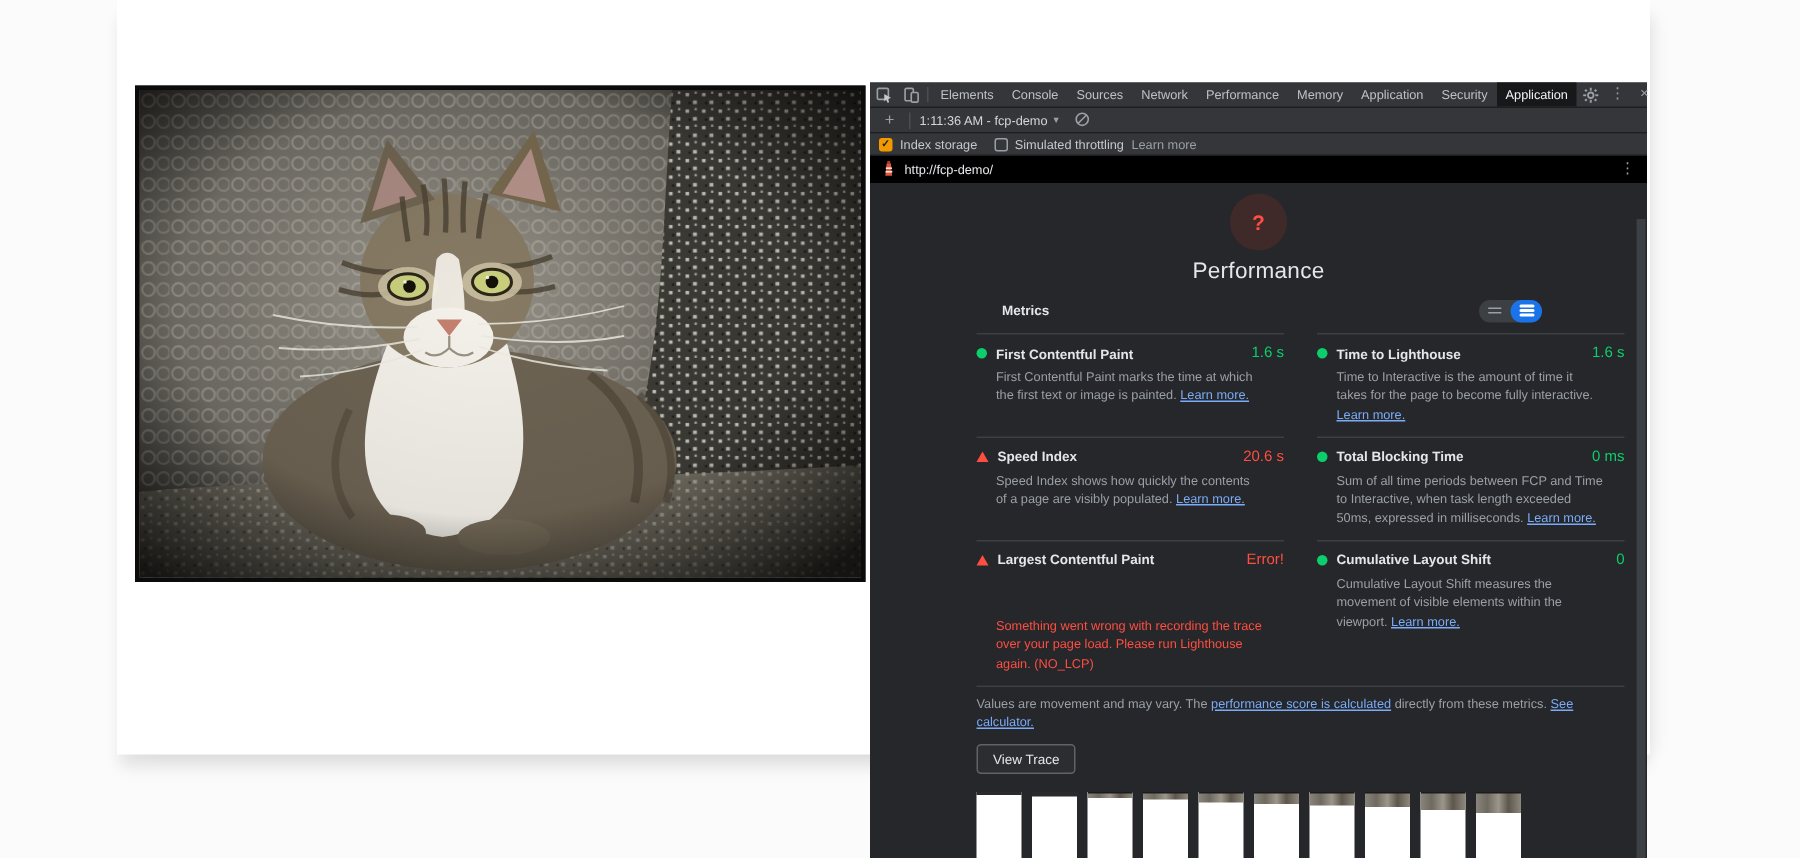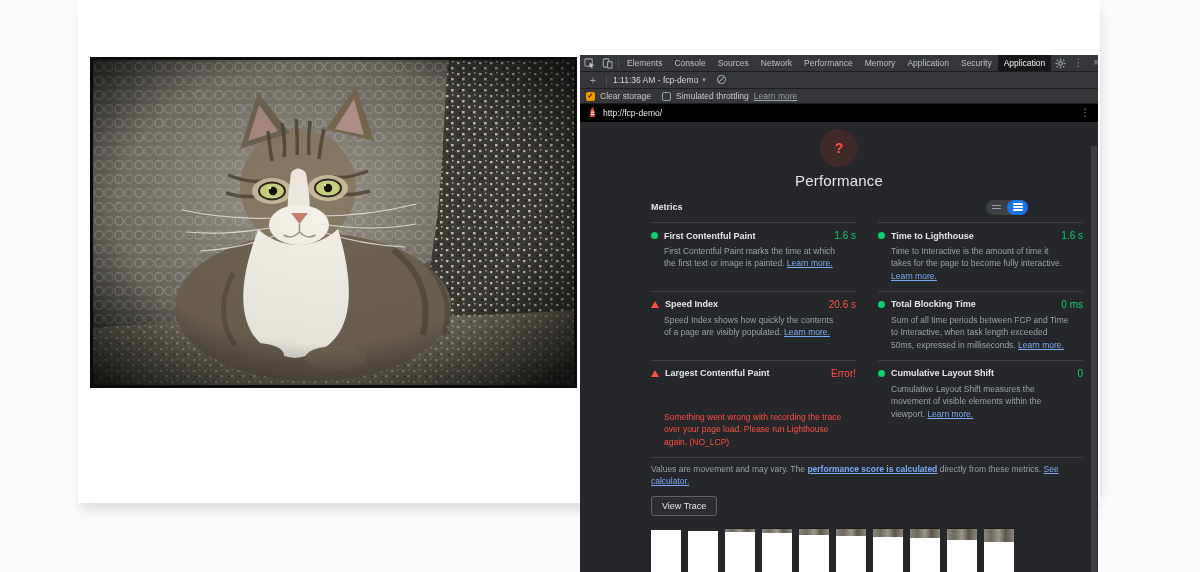--- a/index.html
+++ b/index.html
@@ -34,36 +34,36 @@
   .dt-runbar .plus { font-size: 11px; color: #9aa0a6; width: 14px; text-align: center; }
   .dt-runbar .vsep { width: 1px; height: 11px; background: #4a4d51; }
   .run-select { display: flex; align-items: center; gap: 4px; color: #d3d6da; font-size: 8.5px; }
   .caret { font-size: 7px; color: #9aa0a6; }
 
   .dt-settings { height: 15px; background: #35363a; border-bottom: 1px solid #1d1e20;
     display: flex; align-items: center; gap: 5px; padding: 0 6px; flex: none; font-size: 8.5px; }
   .cbx { width: 9px; height: 9px; border-radius: 2px; flex: none; display: flex; align-items: center; justify-content: center; }
   .cbx.checked { background: #f29900; color: #202124; font-size: 7px; font-weight: bold; }
   .cbx.unchecked { border: 1px solid #9aa0a6; background: transparent; }
-  .link-gray { color: #9aa0a6; text-decoration: underline; }
+  .link-gray { color: #9aa0a6; }
 
   .dt-urlbar { height: 18px; background: #000; display: flex; align-items: center; gap: 6px;
     padding: 0 8px; flex: none; color: #e8eaed; font-size: 8.5px; }
   .dt-urlbar .right { margin-left: auto; color: #9aa0a6; }
 
   .lh-report { flex: 1; background: #25272a; position: relative; overflow: hidden; }
   .lh-scrollbar { position: absolute; right: 1px; top: 24px; bottom: 0; width: 6px; background: #3c3f43; }
 
   .gauge { width: 38px; height: 38px; border-radius: 50%; background: #3f2a29; margin: 7px auto 0;
     display: flex; align-items: center; justify-content: center; color: #ff4e42; font-size: 14px; font-weight: bold; }
   .lh-title { text-align: center; color: #e4e6e9; font-size: 15px; margin-top: 5px; letter-spacing: 0.2px; }
 
   .lh-content { margin-left: 71px; width: 432px; }
   .metrics-head { display: flex; align-items: center; margin-top: 10px; height: 16px; }
-  .metrics-label { font-size: 9px; font-weight: bold; color: #e4e6e9; }
+  .metrics-label { font-size: 9px; font-weight: bold; color: #e4e6e9; margin-left: 17px; }
   .view-toggle { margin-left: auto; margin-right: 55px; display: flex; background: #3c4043; border-radius: 9px; height: 15px; }
   .view-toggle .seg { width: 21px; height: 15px; border-radius: 9px; display: flex; align-items: center; justify-content: center; }
   .view-toggle .seg.active { background: #1a73e8; }
   .tgl-lines { display: flex; flex-direction: column; gap: 1.5px; }
   .tgl-lines i { display: block; height: 1.5px; border-radius: 1px; }
   .seg .tgl-lines i { width: 9px; background: #9aa0a6; }
   .seg.active .tgl-lines i { width: 10px; background: #fff; }
 
   .metrics-grid { display: grid; grid-template-columns: 1fr 1fr; column-gap: 22px; margin-top: 7px;
     border-bottom: 1px solid #3c4043; }
@@ -239,21 +239,21 @@
         <span data-interactable="true" style="margin-left:4px">
           <svg width="11" height="11" viewBox="0 0 12 12">
               <circle cx="6" cy="6" r="4.4" fill="none" stroke="#9aa0a6" stroke-width="1.2"></circle>
               <line x1="2.9" y1="9.1" x2="9.1" y2="2.9" stroke="#9aa0a6" stroke-width="1.2"></line>
             </svg>
         </span>
       </div>
 
       <div class="dt-settings" data-interactable="false">
         <span class="cbx checked" data-interactable="true">✓</span>
-        <span data-interactable="true">Clear storage</span>
+        <span data-interactable="true">Index storage</span>
         <span class="cbx unchecked" data-interactable="true" style="margin-left:6px"></span>
         <span data-interactable="true">Simulated throttling</span>
         <span class="link-gray" data-interactable="true">Learn more</span>
       </div>
 
       <div class="dt-urlbar" data-interactable="false">
         <span data-interactable="false">
           <svg width="9" height="11" viewBox="0 0 9 12">
               <polygon points="3,2 6,2 7,11 2,11" fill="#e2543f"></polygon>
               <rect x="2.4" y="5" width="4.4" height="1.2" fill="#f4e9dc"></rect>
@@ -336,21 +336,21 @@
                 <div class="metric-head">
                   <span class="m-icon dot" data-interactable="false"></span>
                   <span class="m-title" data-interactable="false">Cumulative Layout Shift</span>
                   <span class="m-value pass" data-interactable="false">0</span>
                 </div>
                 <div class="m-desc" data-interactable="false">Cumulative Layout Shift measures the movement of visible elements within the viewport. <span class="link-blue" data-interactable="true">Learn more.</span></div>
               </div>
             </div>
 
           <div class="lh-footer" data-interactable="false">
-            <span data-interactable="false">Values are movement and may vary. The </span><span class="link-blue" style="font-weight:bold" data-interactable="true">performance score is calculated</span><span data-interactable="false"> directly from these metrics. </span><span class="link-blue" data-interactable="true">See calculator.</span>
+            <span data-interactable="false">Values are movement and may vary. The </span><span class="link-blue" style="font-weight:normal" data-interactable="true">performance score is calculated</span><span data-interactable="false"> directly from these metrics. </span><span class="link-blue" data-interactable="true">See calculator.</span>
           </div>
 
           <div>
             <span class="view-trace" data-interactable="true">View Trace</span>
           </div>
 
           <div class="filmstrip" data-interactable="false">
               <div class="thumb" data-interactable="false">
                 <div class="band dark" data-interactable="false" style="height: 2px;"></div>
               </div>

